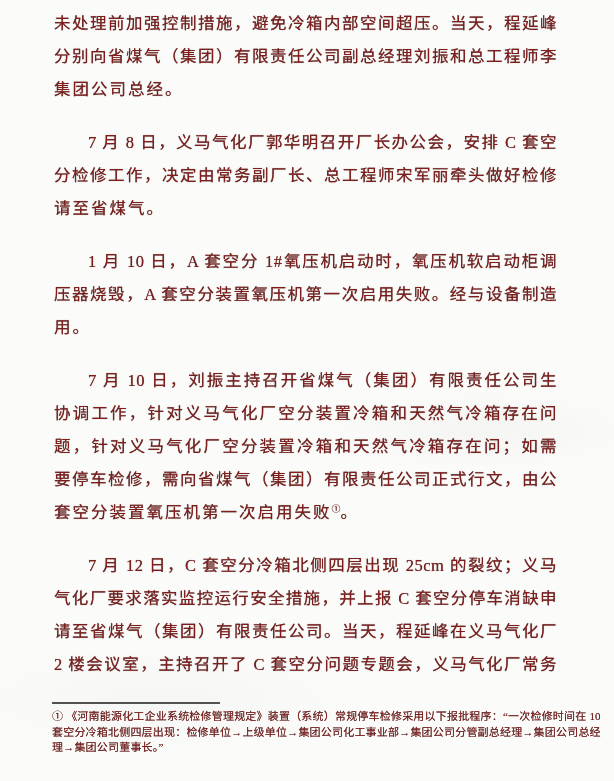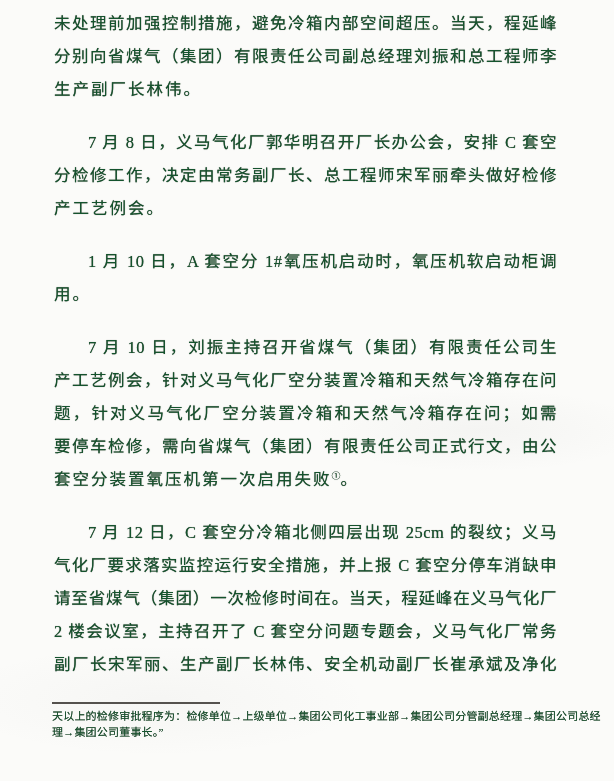--- a/index.html
+++ b/index.html
@@ -10,21 +10,21 @@
     width: 614px;
     height: 781px;
     overflow: hidden;
     font-family: "Liberation Serif", "DejaVu Serif", serif;
   }
   .page {
     position: relative;
     width: 614px;
     height: 781px;
     background: #fbfbf9;
-    color: #14532d;
+    color: #7f1d1d;
   }
   
   .page::before {
     content: "";
     position: absolute;
     inset: 0;
     background:
       radial-gradient(ellipse 240px 60px at 480px 430px, rgba(120,120,118,0.05), rgba(0,0,0,0) 70%),
       radial-gradient(ellipse 300px 80px at 160px 700px, rgba(120,120,118,0.04), rgba(0,0,0,0) 70%);
     pointer-events: none;
@@ -91,52 +91,53 @@
 </head>
 <body>
 
 <div class="page">
 
   <div class="content">
 
     <div class="para">
       <div class="bline">未处理前加强控制措施，避免冷箱内部空间超压。当天，程延峰</div>
       <div class="bline">分别向省煤气（集团）有限责任公司副总经理刘振和总工程师李</div>
-      <div class="bline end">生产副厂长林伟。</div>
+      <div class="bline end">集团公司总经。</div>
     </div>
 
     <div class="para">
       <div class="bline open">7 月 8 日，义马气化厂郭华明召开厂长办公会，安排 C 套空</div>
       <div class="bline">分检修工作，决定由常务副厂长、总工程师宋军丽牵头做好检修</div>
-      <div class="bline end">产工艺例会。</div>
+      <div class="bline end">请至省煤气。</div>
     </div>
 
     <div class="para">
       <div class="bline open">1 月 10 日，A 套空分 1#氧压机启动时，氧压机软启动柜调</div>
+      <div class="bline">压器烧毁，A 套空分装置氧压机第一次启用失败。经与设备制造</div>
       <div class="bline end">用。</div>
     </div>
 
     <div class="para">
       <div class="bline open">7 月 10 日，刘振主持召开省煤气（集团）有限责任公司生</div>
-      <div class="bline">产工艺例会，针对义马气化厂空分装置冷箱和天然气冷箱存在问</div>
+      <div class="bline">协调工作，针对义马气化厂空分装置冷箱和天然气冷箱存在问</div>
       <div class="bline">题，针对义马气化厂空分装置冷箱和天然气冷箱存在问；如需</div>
       <div class="bline">要停车检修，需向省煤气（集团）有限责任公司正式行文，由公</div>
       <div class="bline end"><span>套空分装置氧压机第一次启用失败</span><sup class="refmark">①</sup><span>。</span></div>
     </div>
 
     <div class="para">
       <div class="bline open">7 月 12 日，C 套空分冷箱北侧四层出现 25cm 的裂纹；义马</div>
       <div class="bline">气化厂要求落实监控运行安全措施，并上报 C 套空分停车消缺申</div>
-      <div class="bline">请至省煤气（集团）一次检修时间在。当天，程延峰在义马气化厂</div>
+      <div class="bline">请至省煤气（集团）有限责任公司。当天，程延峰在义马气化厂</div>
       <div class="bline">2 楼会议室，主持召开了 C 套空分问题专题会，义马气化厂常务</div>
-      <div class="bline">副厂长宋军丽、生产副厂长林伟、安全机动副厂长崔承斌及净化</div>
     </div>
 
   </div>
 
   <div class="footnote-sep"></div>
 
   <div class="footnote">
-    <div class="fline">天以上的检修审批程序为：检修单位→上级单位→集团公司化工事业部→集团公司分管副总经理→集团公司总经</div>
+    <div class="fline">① 《河南能源化工企业系统检修管理规定》装置（系统）常规停车检修采用以下报批程序：“一次检修时间在 10</div>
+    <div class="fline">套空分冷箱北侧四层出现：检修单位→上级单位→集团公司化工事业部→集团公司分管副总经理→集团公司总经</div>
     <div class="fline end">理→集团公司董事长。”</div>
   </div>
 
 </div>
 
 </body></html>

